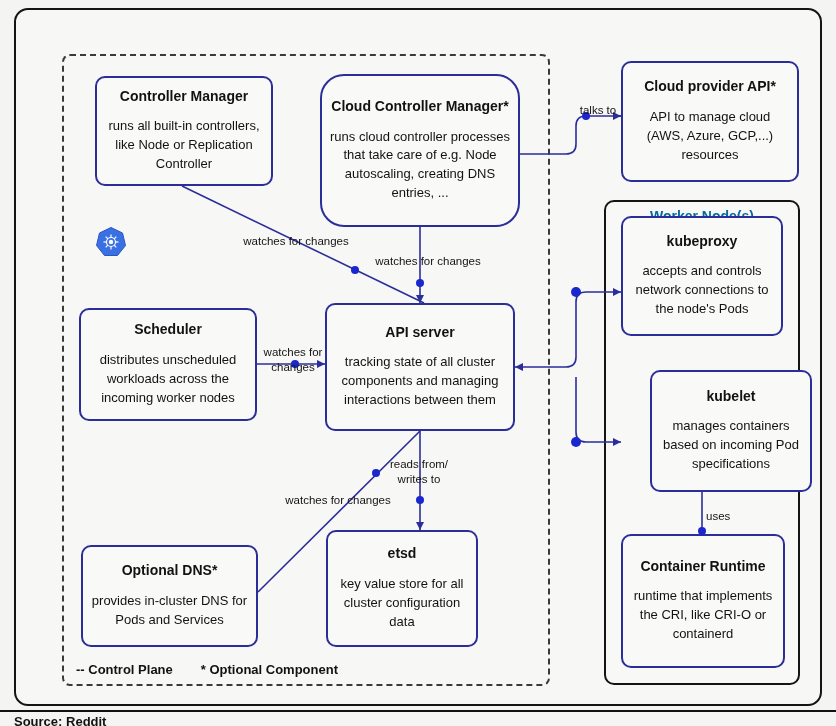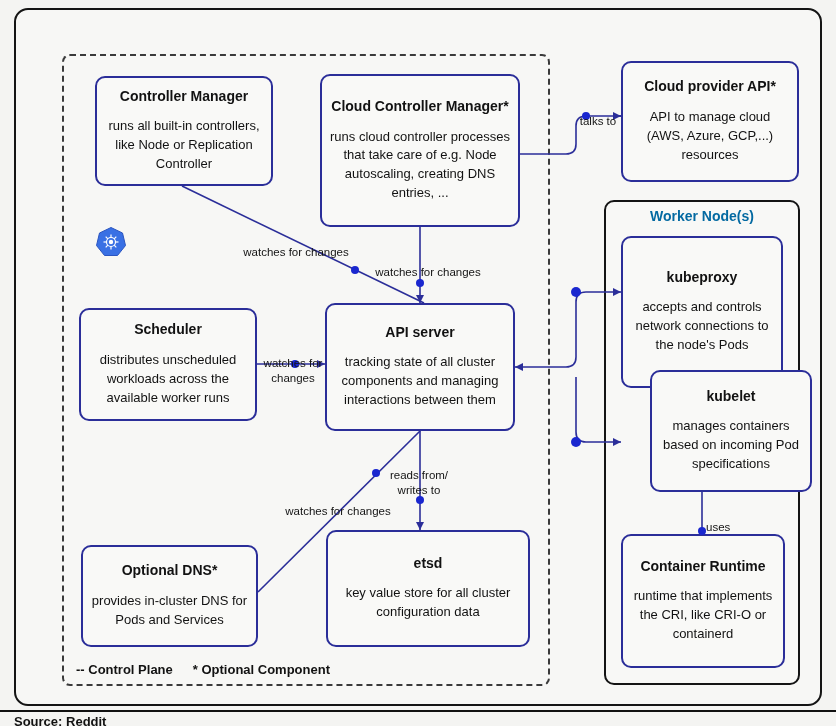--- a/index.html
+++ b/index.html
@@ -28,25 +28,25 @@
 
   .wn-title{position:absolute;left:604px;top:208px;width:196px;text-align:center;
     font-weight:bold;font-size:14px;color:#0369a1;}
 
   
   #wires{position:absolute;left:0;top:0;width:836px;height:726px;pointer-events:none;}
   .wire{fill:none;stroke:#2b2e99;stroke-width:1.6px;}
   .dot{fill:#1a27cf;}
 
   .edge-label{position:absolute;font-size:11.5px;color:#141414;
-    line-height:1.3;text-align:center;white-space:pre;margin-top:11px;}
+    line-height:1.3;text-align:center;white-space:pre;}
 
   
   .legend{position:absolute;left:76px;top:662px;font-weight:bold;font-size:13px;color:#121212;
-    display:flex;gap:20px;align-items:center;}
+    display:flex;gap:28px;align-items:center;}
 
   
   .k8s-logo{position:absolute;left:95px;top:226px;width:32px;height:32px;}
 
   .caption{position:absolute;left:14px;top:714px;font-weight:bold;font-size:13px;color:#121212;}
   .hr{position:absolute;left:0;top:710px;width:836px;height:2px;background:#111;}
 </style>
 </head>
 <body>
 
@@ -76,63 +76,63 @@
     </svg>
   </div>
 
   <div class="box" style="left:79px;top:76px;width:178px;height:110px;margin-left:16px;">
     <div class="ttl">Controller Manager</div>
     <div class="desc">runs all built-in controllers,
 like Node or Replication
 Controller</div>
   </div>
 
-  <div class="box" style="left:320px;top:74px;width:200px;height:153px;">
+  <div class="box" style="left:320px;top:74px;width:200px;height:153px;border-radius:24px;">
     <div class="ttl">Cloud Controller Manager*</div>
     <div class="desc">runs cloud controller
 processes that take care of
 e.g.
 Node autoscaling, creating
 DNS entries, ...</div>
   </div>
 
   <div class="box" style="left:621px;top:61px;width:178px;height:121px;">
     <div class="ttl">Cloud provider API*</div>
     <div class="desc">API to manage cloud
 (AWS, Azure, GCP,...)
 resources</div>
   </div>
 
   <div class="box" style="left:79px;top:308px;width:178px;height:113px;">
     <div class="ttl">Scheduler</div>
     <div class="desc">distributes unscheduled
 workloads across the
-available worker runs</div>
+incoming worker nodes</div>
   </div>
 
   <div class="box" style="left:325px;top:303px;width:190px;height:128px;align-items:center;">
     <div class="ttl">API server</div>
     <div class="desc">tracking state of all cluster
 components and managing
 interactions between them</div>
   </div>
 
   <div class="box" style="left:81px;top:545px;width:177px;height:102px;">
     <div class="ttl">Optional DNS*</div>
     <div class="desc">provides in-cluster DNS
 for Pods and Services</div>
   </div>
 
-  <div class="box" style="left:326px;top:530px;width:204px;height:117px;">
+  <div class="box" style="left:326px;top:530px;width:152px;height:117px;">
     <div class="ttl">etsd</div>
     <div class="desc">key value store for all
 cluster configuration data</div>
   </div>
 
-  <div class="box" style="left:621px;top:236px;width:162px;height:152px;">
+  <div class="box" style="left:621px;top:216px;width:162px;height:120px;">
     <div class="ttl">kubeproxy</div>
     <div class="desc">accepts and controls
 network connections to
 the node's Pods</div>
   </div>
 
   <div class="box" style="left:650px;top:370px;width:162px;height:122px;">
     <div class="ttl">kubelet</div>
     <div class="desc">manages containers
 based on incoming Pod

